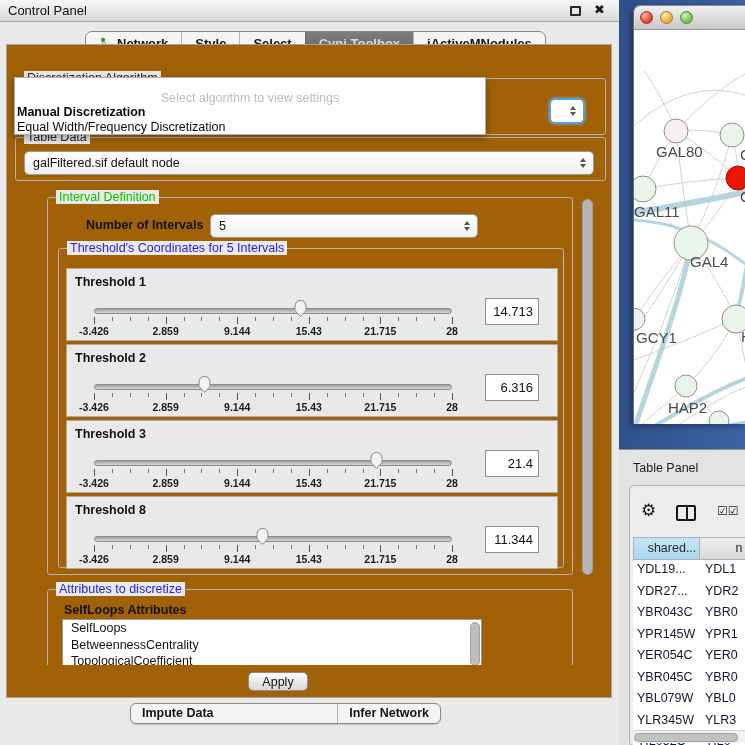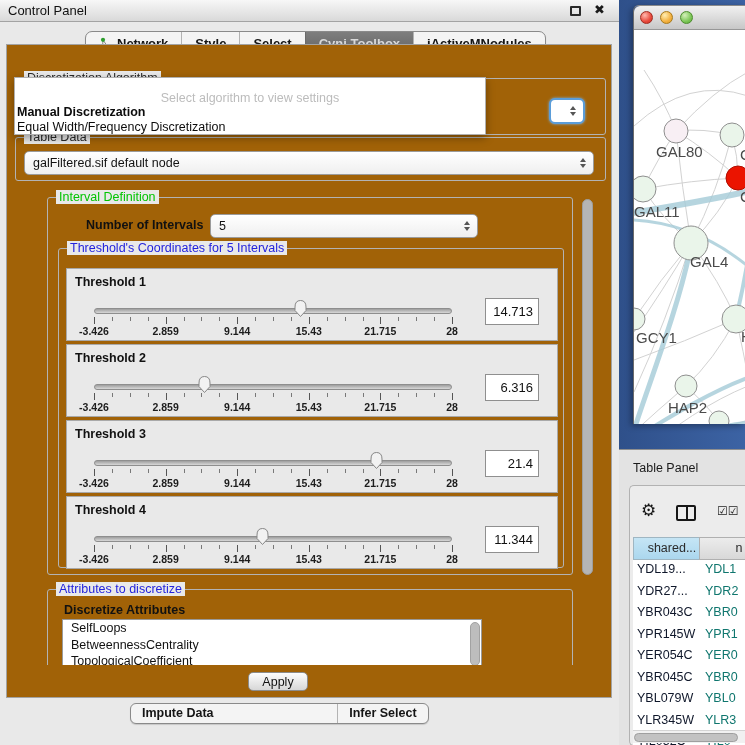--- a/index.html
+++ b/index.html
@@ -93,21 +93,21 @@
   .gear { position:absolute; left:11px; top:14px; font-size:17px; color:#161616; font-family:"DejaVu Sans",sans-serif; }
   .spliticon { position:absolute; left:46px; top:19px; width:20px; height:16px; border:2px solid #161616; border-radius:2px; }
   .spliticon i { position:absolute; left:50%; top:0; width:2px; height:100%; background:#161616; }
   .checks { position:absolute; left:87px; top:18px; font-size:12px; color:#222; letter-spacing:0; font-family:"DejaVu Sans",sans-serif; }
   #grid { position:absolute; left:3px; top:51px; width:113px; height:210px; background:#fff; overflow:hidden; }
   .hcell { position:absolute; top:0; height:23px; font-size:12.5px; color:#2b2b2b; text-align:center; line-height:21px; border:1px solid #9fb6c2; }
   #hcell-1 { left:0; width:78px; background:linear-gradient(#c5e5f5,#abd7ee); }
   #hcell-2 { left:66px; width:80px; background:linear-gradient(#ececec,#d8d8d8); border-color:#b0b0b0; }
   .trow { position:absolute; left:0; width:100%; height:21.5px; }
   .trow .c1 { position:absolute; left:4px; top:2px; font-size:12.5px; color:#0f172a; white-space:nowrap; }
-  .trow .c2 { position:absolute; left:72px; top:2px; font-size:12.5px; color:#0f766e; white-space:nowrap; }
+  .trow .c2 { position:absolute; left:72px; top:2px; font-size:12.5px; color:#0f172a; white-space:nowrap; }
   #hscroll { position:absolute; left:0; top:193px; width:113px; height:13px; background:#f1f1f1; border-top:1px solid #d4d4d4; z-index:3; }
   #hscroll .hthumb { position:absolute; left:1px; top:2px; width:104px; height:9px; background:#c2c2c2; border:1px solid #9f9f9f; border-radius:5px; }
 </style>
 </head>
 <body>
 
 <div id="root">
 
   <section id="control-panel">
     <div id="titlebar">
@@ -303,21 +303,21 @@
                     <b style="left: 27px;">-3.426</b>
                     <b style="left: 98.6px;">2.859</b>
                     <b style="left: 170.2px;">9.144</b>
                     <b style="left: 241.8px;">15.43</b>
                     <b style="left: 313.4px;">21.715</b>
                     <b style="left: 385px;">28</b>
                   </div>
     <input class="th-value" readonly="" value="21.4" style="">
   </div>
                 <div class="threshold" style="top: 247px;">
-    <div class="th-label">Threshold 4</div>
+    <div class="th-label">Threshold 8</div>
     <div class="th-track"></div>
     <div class="th-thumb" style="left: 187.757px;">
       <svg width="15" height="19" viewBox="0 0 15 19">
                       <path d="M2,8 Q2,1.5 7.5,1.5 Q13,1.5 13,8 L13,11.5 L7.5,17.5 L2,11.5 Z" fill="#f2f2f2" stroke="#878787" stroke-width="1"></path>
                     </svg>
     </div>
     <div class="th-ticks">
                     <i class="major" style="left: 27px;"></i>
                     <i style="left: 44.9px;"></i>
                     <i style="left: 62.8px;"></i>
@@ -349,40 +349,40 @@
                     <b style="left: 385px;">28</b>
                   </div>
     <input class="th-value" readonly="" value="11.344" style="">
   </div>
               </div>
           </div>
         </div>
 
         <div class="group" id="attr-group">
           <span class="gtitle blue">Attributes to discretize</span>
-          <div id="attr-label">Discretize Attributes</div>
+          <div id="attr-label">SelfLoops Attributes</div>
           <div id="attr-list">
             <div id="attr-items">
                 <div>SelfLoops</div>
                 <div>BetweennessCentrality</div>
                 <div>TopologicalCoefficient</div>
               </div>
             <div class="vthumb"></div>
           </div>
         </div>
       </div>
 
       <div id="main-vscroll"></div>
       <button id="apply-btn">Apply</button>
     </div>
 
     <div id="bottom-tabs">
         <div class="btab">Impute Data</div>
         <div class="btab sel">Discretize Data</div>
-        <div class="btab">Infer Select</div>
+        <div class="btab">Infer Network</div>
       </div>
   </section>
 
   <section id="desktop">
     <div id="net-window">
       <div class="net-titlebar">
         <span class="light red"></span>
         <span class="light yellow"></span>
         <span class="light green"></span>
       </div>

